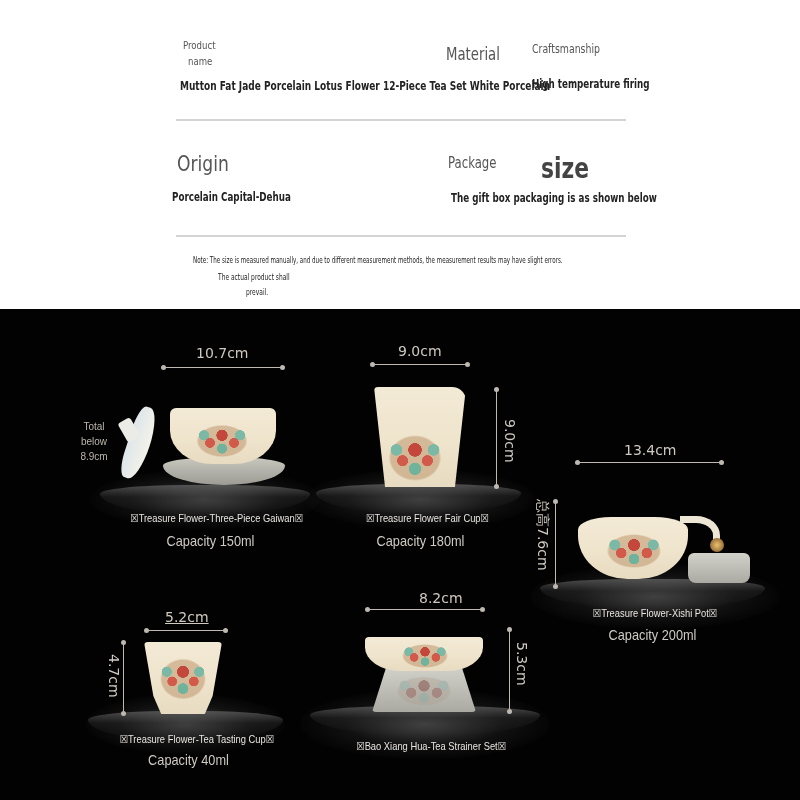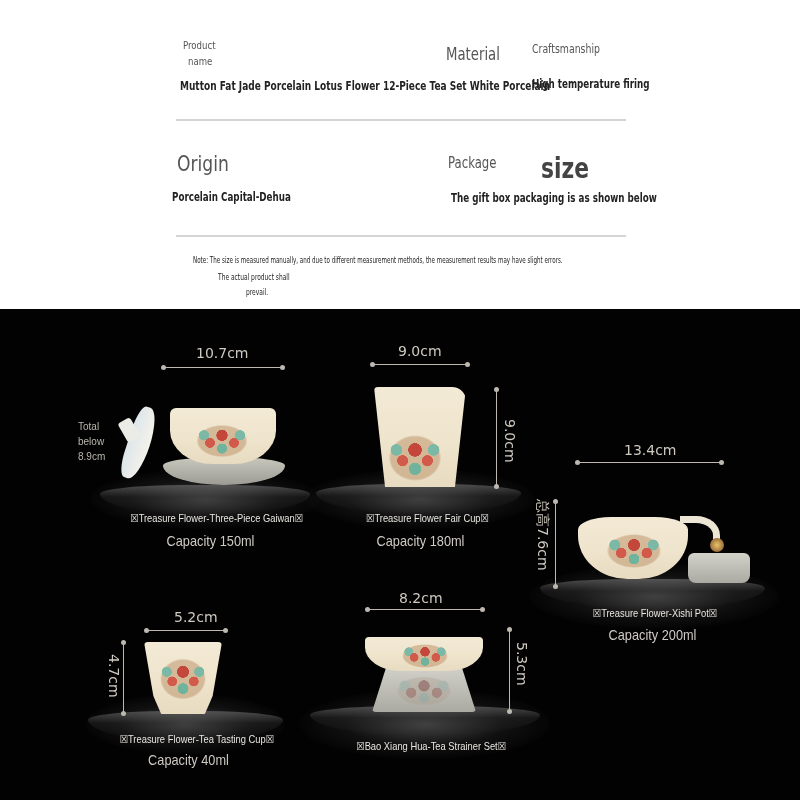--- a/index.html
+++ b/index.html
@@ -21,21 +21,21 @@
     .hline { position: absolute; height: 1px; background: #bdb8b0; }
     .hline::before, .hline::after { content: ""; position: absolute; top: -2px; width: 5px; height: 5px; border-radius: 50%; background: #bdb8b0; }
     .hline::before { left: -2px; } .hline::after { right: -2px; }
     .vline { position: absolute; width: 1px; background: #bdb8b0; }
     .vline::before, .vline::after { content: ""; position: absolute; left: -2px; width: 5px; height: 5px; border-radius: 50%; background: #bdb8b0; }
     .vline::before { top: -2px; } .vline::after { bottom: -2px; }
     .vtext { position: absolute; color: #cfc9c0; font-family: "DejaVu Sans", sans-serif; font-size: 14px; white-space: nowrap; transform: rotate(90deg); transform-origin: left top; }
 
     .pname { position: absolute; color: #e9e6e1; font-family: "Liberation Sans", sans-serif; font-size: 11px; white-space: nowrap; transform: scaleX(0.85); transform-origin: center; text-align: center; }
     .cap { position: absolute; color: #cfcac3; font-family: "Liberation Sans", sans-serif; font-size: 15px; white-space: nowrap; transform: scaleX(0.85); text-align: center; }
-    .side { position: absolute; color: #bbb6ae; font-family: "Liberation Sans", sans-serif; font-size: 10px; line-height: 15px; }
+    .side { position: absolute; color: #bbb6ae; font-family: "Liberation Sans", sans-serif; font-size: 10px; line-height: 15px; text-align: center; }
 
     
     .porc { position: absolute; background: linear-gradient(180deg, #f3ead6 0%, #efe4cc 55%, #e7dbc1 100%); }
     .pattern { position: absolute; border-radius: 45% 45% 40% 40%;
       background:
         radial-gradient(circle at 50% 35%, #c4473b 0 14%, transparent 15%),
         radial-gradient(circle at 30% 55%, #d25a4a 0 10%, transparent 11%),
         radial-gradient(circle at 70% 55%, #d25a4a 0 10%, transparent 11%),
         radial-gradient(circle at 50% 70%, #6fb39c 0 12%, transparent 13%),
         radial-gradient(circle at 20% 35%, #7bb8a5 0 9%, transparent 10%),
@@ -132,37 +132,37 @@
     <div class="pattern" style="left:602px; top:222px; width:64px; height:40px;"></div>
 
     <div class="pname" style="left:580px; top:298px; width:150px;">☒Treasure Flower-Xishi Pot☒</div>
     <div class="cap" style="left:590px; top:317px; width:125px;">Capacity 200ml</div>
   </div>
 
   <div>
     <div class="glow" style="left:85px; top:385px; width:200px; height:60px;"></div>
     <div class="shelf" style="left:88px; top:402px; width:195px;"></div>
 
-    <div class="dim" style="left:174px; top:300px;">5.2cm</div>
+    <div class="dim" style="left:165px; top:300px;text-decoration:underline;">5.2cm</div>
     <div class="hline" style="left:146px; top:321px; width:80px;"></div>
     <div class="vline" style="left:123px; top:333px; height:72px;"></div>
     <div class="vtext" style="left:122px; top:345px;">4.7cm</div>
 
     <div class="porc" style="left:144px; top:333px; width:78px; height:72px; border-radius:4px 4px 18px 18px; clip-path:polygon(0 0,100% 0,88% 75%,78% 100%,22% 100%,12% 75%);"></div>
     <div class="pattern" style="left:156px; top:346px; width:54px; height:48px;"></div>
 
     <div class="pname" style="left:108px; top:424px; width:155px;">☒Treasure Flower-Tea Tasting Cup☒</div>
     <div class="cap" style="left:126px; top:442px; width:125px;">Capacity 40ml</div>
   </div>
 
   <div>
     <div class="glow" style="left:300px; top:380px; width:250px; height:70px;"></div>
     <div class="shelf" style="left:310px; top:397px; width:230px;"></div>
 
-    <div class="dim" style="left:399px; top:281px;">8.2cm</div>
+    <div class="dim" style="left:419px; top:281px;">8.2cm</div>
     <div class="hline" style="left:367px; top:300px; width:116px;"></div>
     <div class="vline" style="left:509px; top:320px; height:83px;"></div>
     <div class="vtext" style="left:530px; top:333px;">5.3cm</div>
 
     <div class="porc grey" style="left:372px; top:357px; width:104px; height:46px; clip-path:polygon(14% 0,86% 0,100% 100%,0 100%); border-radius:4px;"></div>
     <div class="porc" style="left:365px; top:328px; width:118px; height:34px; border-radius:4px 4px 30% 30% / 4px 4px 70% 70%;"></div>
     <div class="pattern" style="left:398px; top:333px; width:54px; height:28px;"></div>
     <div class="pattern" style="left:392px; top:365px; width:64px; height:34px; opacity:0.6; filter:grayscale(0.6);"></div>
 
     <div class="pname" style="left:345px; top:431px; width:150px;">☒Bao Xiang Hua-Tea Strainer Set☒</div>

